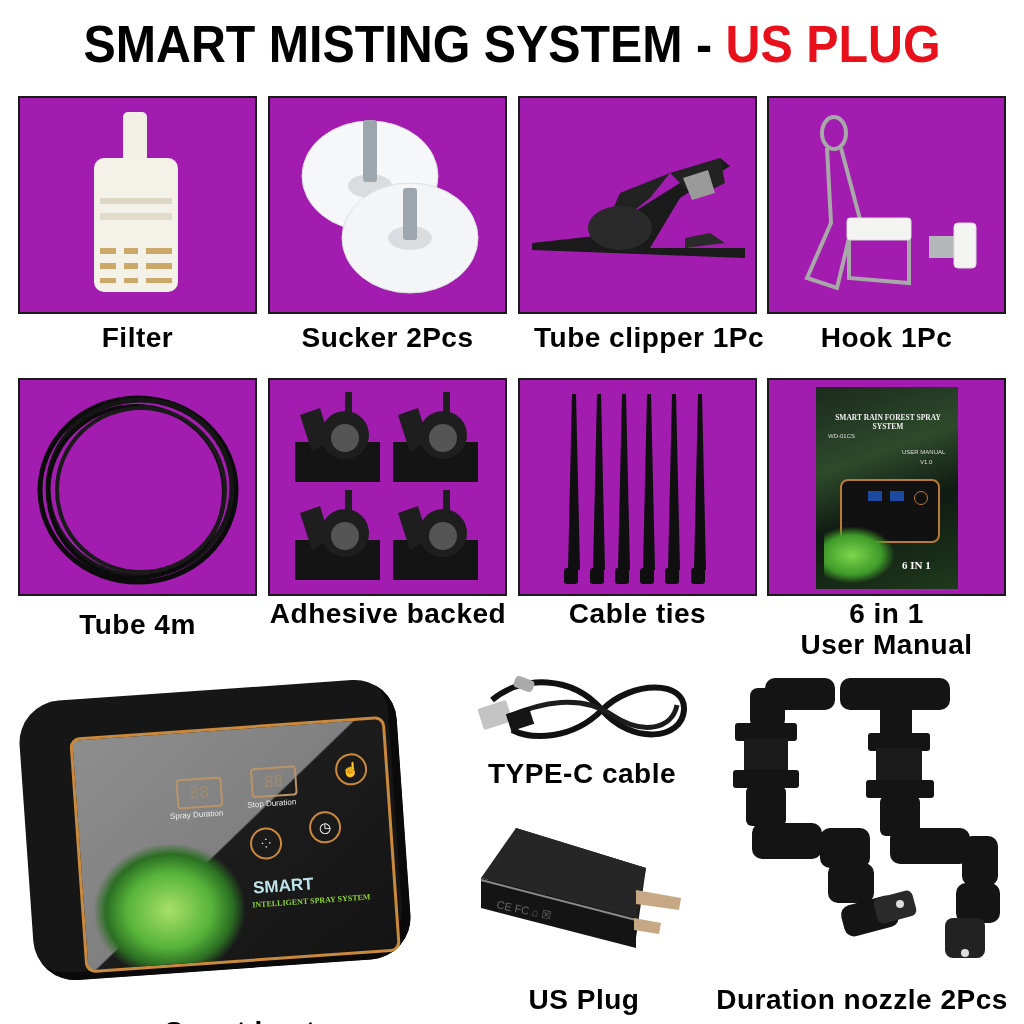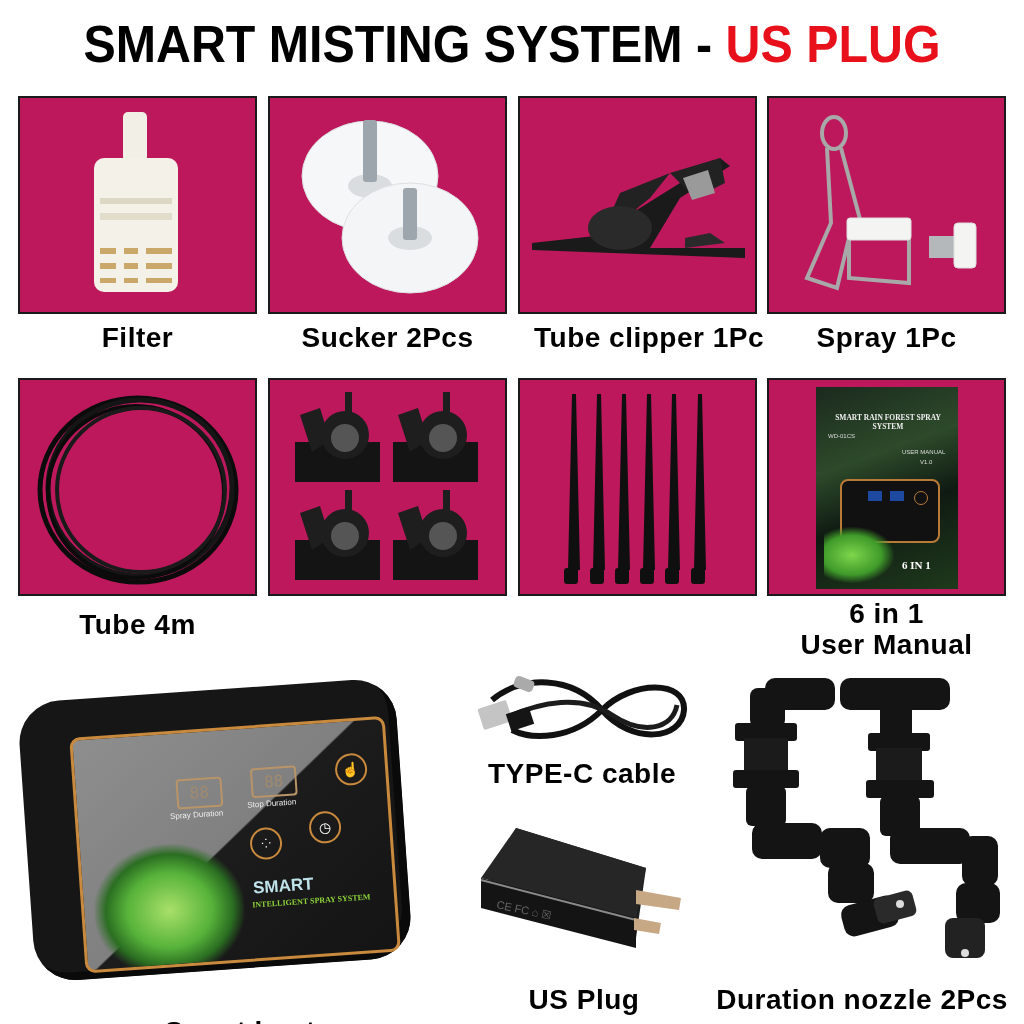--- a/index.html
+++ b/index.html
@@ -1,19 +1,19 @@
 <!DOCTYPE html>
 <html><head>
 <meta charset="utf-8">
 <style>
   html, body { margin: 0; padding: 0; background: #ffffff; }
   body { width: 1024px; height: 1024px; position: relative; overflow: hidden; font-family: "Liberation Sans", sans-serif; color: #000; }
   .title { position: absolute; left: 0; top: 14px; width: 1024px; text-align: center; font-family: "Liberation Sans", sans-serif; font-weight: bold; font-size: 52px; letter-spacing: 0px; line-height: 60px; transform: scaleX(0.93); transform-origin: center; white-space: nowrap; }
   .title .red { color: #e8111b; }
-  .box { position: absolute; border: 2px solid #1a1a1a; background: #be185d; box-sizing: border-box; overflow: hidden; }
+  .box { position: absolute; border: 2px solid #1a1a1a; background: #a21caf; box-sizing: border-box; overflow: hidden; }
   .label { position: absolute; text-align: center; font-family: "Liberation Sans", sans-serif; font-weight: bold; font-size: 28px; line-height: 31px; white-space: nowrap; letter-spacing: 0.5px; }
   .abs { position: absolute; }
 </style>
 </head>
 <body>
 
 <div class="title"><span>SMART MISTING SYSTEM - </span><span class="red">US PLUG</span></div>
 
 <div class="box" style="left:18px;top:96px;width:239px;height:218px;">
   <svg width="235" height="214" viewBox="0 0 235 214">
@@ -56,21 +56,21 @@
 
 <div class="box" style="left:767px;top:96px;width:239px;height:218px;">
   <svg width="235" height="214" viewBox="0 0 235 214">
     <ellipse cx="65" cy="35" rx="12" ry="16" fill="none" stroke="#a8a8a8" stroke-width="4"></ellipse>
     <path d="M58,50 L62,125 L38,180 L68,190 L80,140 L80,180 L140,185 L140,125 L92,125 L72,50" fill="none" stroke="#a8a8a8" stroke-width="4"></path>
     <rect x="78" y="120" width="64" height="22" rx="3" fill="#f4f4f2" stroke="#ddd"></rect>
     <rect x="160" y="138" width="28" height="22" fill="#b5b8bb"></rect>
     <rect x="185" y="125" width="22" height="45" rx="4" fill="#f4f4f2" stroke="#ddd"></rect>
   </svg>
 </div>
-<div class="label" style="left:767px;top:322px;width:239px;">Spray 1Pc</div>
+<div class="label" style="left:767px;top:322px;width:239px;">Hook 1Pc</div>
 
 <div class="box" style="left:18px;top:378px;width:239px;height:218px;">
   <svg width="235" height="214" viewBox="0 0 235 214">
     <ellipse cx="118" cy="110" rx="98" ry="92" fill="none" stroke="#0b0b0b" stroke-width="5"></ellipse>
     <ellipse cx="120" cy="108" rx="92" ry="88" fill="none" stroke="#151515" stroke-width="5"></ellipse>
     <ellipse cx="116" cy="112" rx="88" ry="86" fill="none" stroke="#0b0b0b" stroke-width="4"></ellipse>
     <ellipse cx="121" cy="110" rx="84" ry="82" fill="none" stroke="#1a1a1a" stroke-width="4"></ellipse>
   </svg>
 </div>
 <div class="label" style="left:18px;top:609px;width:239px;">Tube 4m</div>
@@ -83,20 +83,21 @@
       <circle cx="75" cy="58" r="14" fill="#555"></circle>
       <polygon points="30,35 50,28 60,60 42,72" fill="#1e1e1e"></polygon>
       <rect x="75" y="12" width="7" height="22" fill="#1e1e1e"></rect>
     </g>
     <use href="#clamp" x="98"></use>
     <use href="#clamp" x="0" y="98"></use>
     <use href="#clamp" x="98" y="98"></use>
   </svg>
 </div>
 <div class="label" style="left:250px;top:598px;width:276px;">
+  <div>Adhesive backed</div>
 </div>
 
 <div class="box" style="left:518px;top:378px;width:239px;height:218px;">
   <svg width="235" height="214" viewBox="0 0 235 214">
     <g fill="#0f0f0f">
       <polygon points="52,14 56,14 60,190 48,190"></polygon>
         <rect x="44" y="188" width="14" height="16" rx="3"></rect>
       <polygon points="77,14 81,14 85,190 73,190"></polygon>
         <rect x="70" y="188" width="14" height="16" rx="3"></rect>
       <polygon points="102,14 106,14 110,190 98,190"></polygon>
@@ -104,20 +105,21 @@
       <polygon points="127,14 131,14 135,190 123,190"></polygon>
         <rect x="120" y="188" width="14" height="16" rx="3"></rect>
       <polygon points="152,14 156,14 160,190 148,190"></polygon>
         <rect x="145" y="188" width="14" height="16" rx="3"></rect>
       <polygon points="178,14 182,14 186,190 174,190"></polygon>
         <rect x="171" y="188" width="14" height="16" rx="3"></rect>
     </g>
   </svg>
 </div>
 <div class="label" style="left:518px;top:598px;width:239px;">
+  <div>Cable ties</div>
 </div>
 
 <div class="box" style="left:767px;top:378px;width:239px;height:218px;">
   <div class="abs" style="left:47px;top:7px;width:142px;height:202px;background:linear-gradient(160deg,#1b2a1e 0%,#2d4a2a 35%,#0f1a12 60%,#1f3a1c 100%);">
     <div class="abs" style="left:4px;top:26px;width:136px;font-size:7.5px;font-weight:bold;color:#f0f0f0;text-align:center;font-family:'Liberation Serif',serif;">SMART RAIN FOREST SPRAY SYSTEM</div>
     <div class="abs" style="left:12px;top:46px;font-size:6px;color:#ddd;">WD-01CS</div>
     <div class="abs" style="left:86px;top:62px;font-size:6px;color:#ddd;">USER MANUAL</div>
     <div class="abs" style="left:104px;top:72px;font-size:6px;color:#ddd;">V1.0</div>
     <div class="abs" style="left:24px;top:92px;width:96px;height:60px;background:#111;border:2px solid #b87a36;border-radius:8px;">
       <div class="abs" style="left:26px;top:10px;width:14px;height:10px;background:#1d4aa0;"></div>

